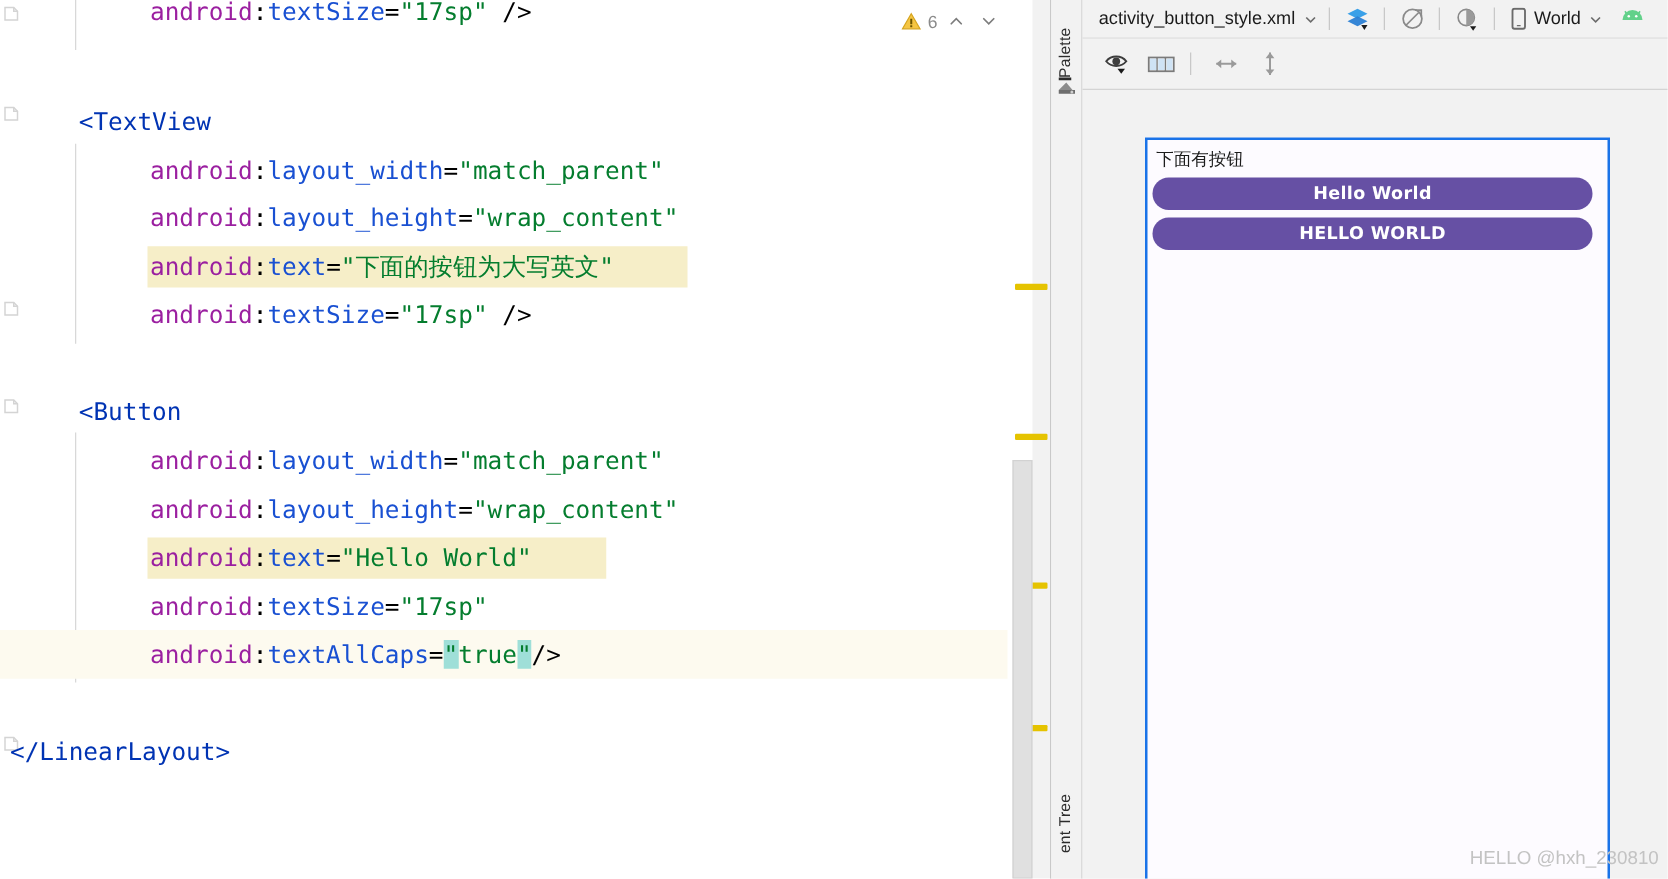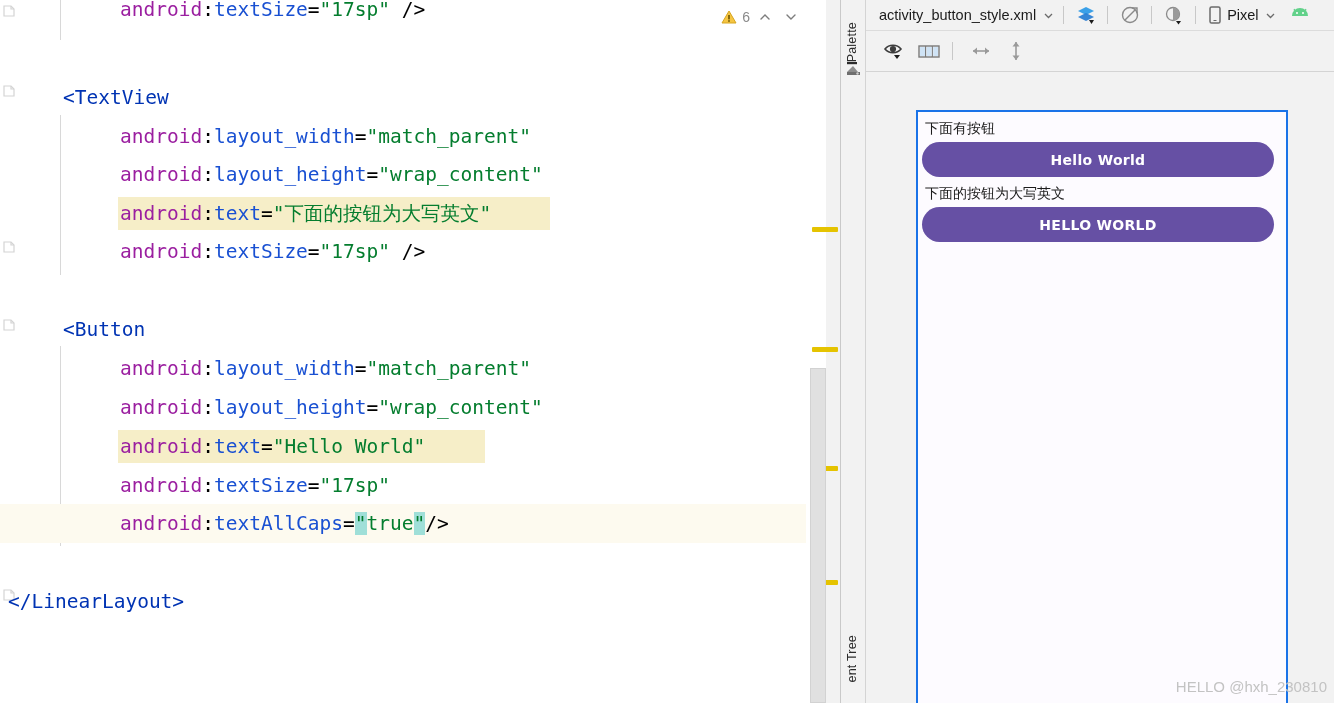--- a/index.html
+++ b/index.html
@@ -184,21 +184,21 @@
   .dev-inner { padding: 6px 12px 0 4px; }
   .dev-text {
     font-family: "DejaVu Sans", sans-serif;
     font-size: 14px;
     color: #1c1c1c;
     line-height: 20px;
     padding-left: 3px;
     margin-bottom: 2px;
   }
   .dev-button {
-    height: 35px;
+    height: 26px;
     background: #6650a4;
     border-radius: 18px;
     color: #ffffff;
     font-family: "DejaVu Sans", sans-serif;
     font-size: 14px;
     font-weight: bold;
     display: flex; align-items: center; justify-content: center;
     letter-spacing: 0.3px;
     margin: 4px 0 6px 0;
   }
@@ -345,21 +345,21 @@
       </span>
       <span class="tb-sep"></span>
 
       <span class="dev-btn">
         <span style="display:flex;">
           <svg width="14" height="18" viewBox="0 0 14 18">
             <rect x="2" y="1" width="10" height="16" rx="1.6" fill="none" stroke="#6b6b6b" stroke-width="1.5"></rect>
             <rect x="5.4" y="14" width="3.2" height="1" rx="0.5" fill="#6b6b6b"></rect>
           </svg>
         </span>
-        <span>Pixel</span>
+        <span>World</span>
         <span style="display:flex;">
           <svg width="13" height="13" viewBox="0 0 13 13">
               <path d="M3 5 L6.5 8.5 L10 5" fill="none" stroke="#6b6b6b" stroke-width="1.3"></path>
             </svg>
         </span>
       </span>
 
       <span class="tb-btn" style="margin-left:6px;">
         <svg width="22" height="16" viewBox="0 0 22 16">
           <path d="M3 9 a8 8 0 0 1 16 0 Z" fill="#62d18a"></path>
@@ -403,20 +403,19 @@
           <path d="M9 21 L5.5 16.5 L12.5 16.5 Z" fill="#9a9a9a"></path>
         </svg>
       </span>
     </div>
 
     <div class="canvas">
       <div class="device">
         <div class="dev-inner" id="preview-items">
             <div class="dev-text">下面有按钮</div>
             <div class="dev-button" style="background: rgb(102, 80, 164);">Hello World</div>
-            <div class="dev-text">下面的按钮为大写英文</div>
             <div class="dev-button" style="background: rgb(102, 80, 164);">HELLO WORLD</div>
           </div>
       </div>
       <div class="watermark">HELLO @hxh_230810</div>
     </div>
   </div>
 </div>
 
 </body></html>

